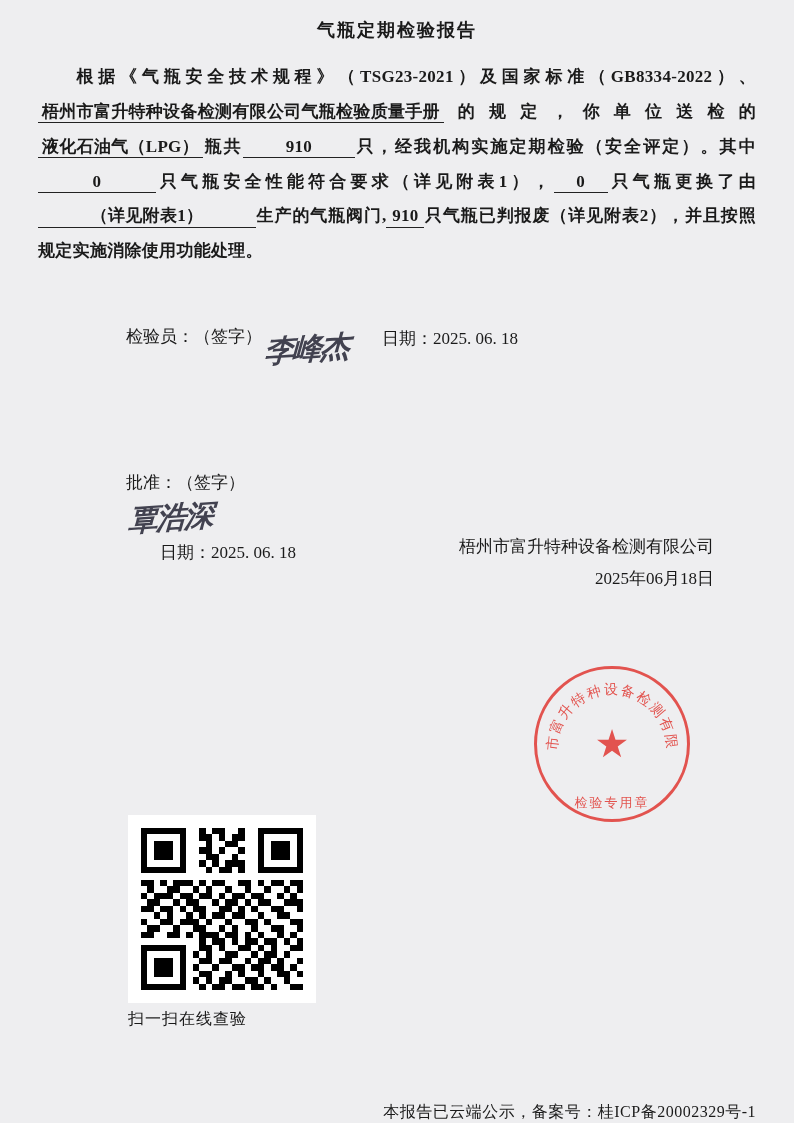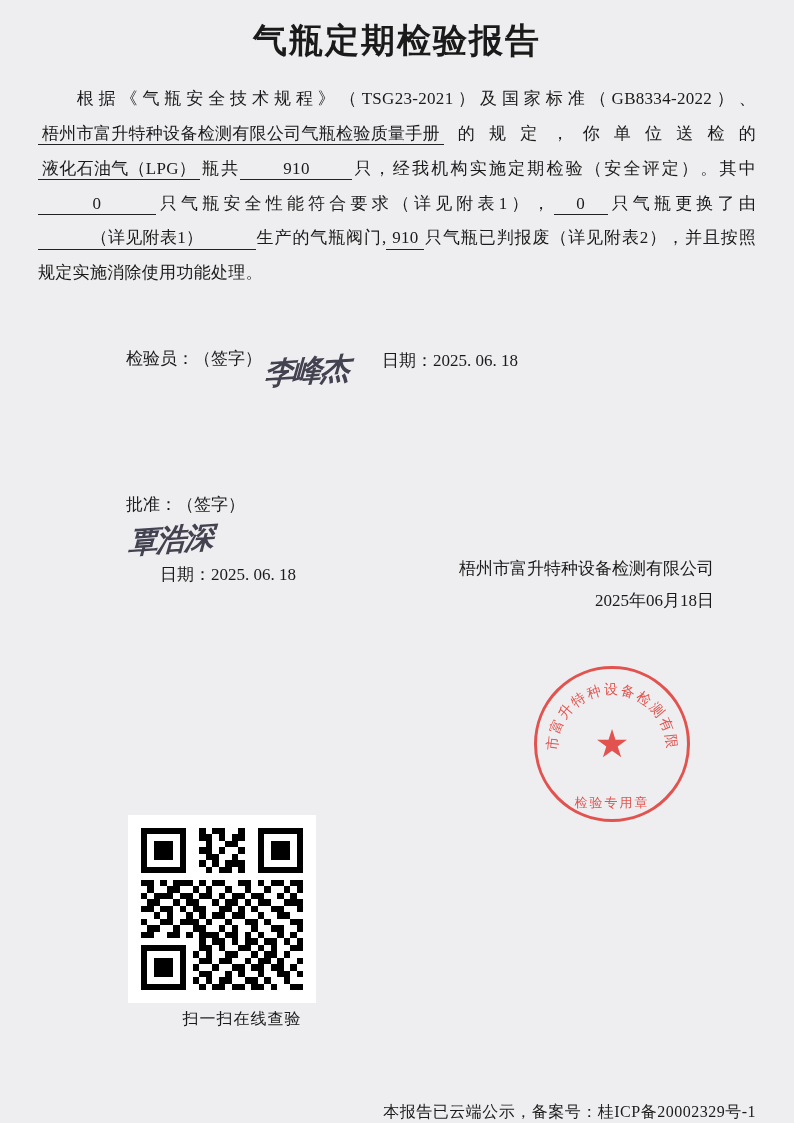--- a/index.html
+++ b/index.html
@@ -17,21 +17,21 @@
   }
   .page {
     position: relative;
     width: 794px;
     height: 1123px;
     box-sizing: border-box;
     padding: 0 38px;
   }
   .doc-title {
     text-align: center;
-    font-size: 34px;
+    font-size: 18px;
     font-weight: bold;
     letter-spacing: 2px;
     margin-top: 18px;
     font-family: Liberation Mono, monospace;
   }
   .report-no {
     text-align: right;
     font-size: 17px;
     margin-top: 16px;
     padding-right: 10px;
@@ -53,20 +53,21 @@
     border-bottom: 1px solid #222;
     height: 18px;
     vertical-align: bottom;
   }
   .body-text {
     margin-top: 18px;
     font-size: 17px;
     line-height: 2.05;
     text-align: justify;
     letter-spacing: 0.3px;
+    font-weight: bold;
   }
   .body-text .indent {
     display: inline-block;
     width: 34px;
   }
   .fill {
     border-bottom: 1px solid #222;
     display: inline-block;
     text-align: center;
     padding: 0 4px 1px 4px;
@@ -161,21 +162,21 @@
     fill: #e0322c;
     font-size: 14px;
     font-family: "Liberation Serif", serif;
     letter-spacing: 2px;
   }
   .qr-wrap {
     position: absolute;
     left: 128px;
     top: 797px;
     width: 228px;
-    text-align: center;
+    text-align: left;
   }
   .qr {
     width: 188px;
     height: 188px;
     background: #fff;
     padding: 0;
     box-sizing: border-box;
     display: block;
   }
   .qr-caption {

